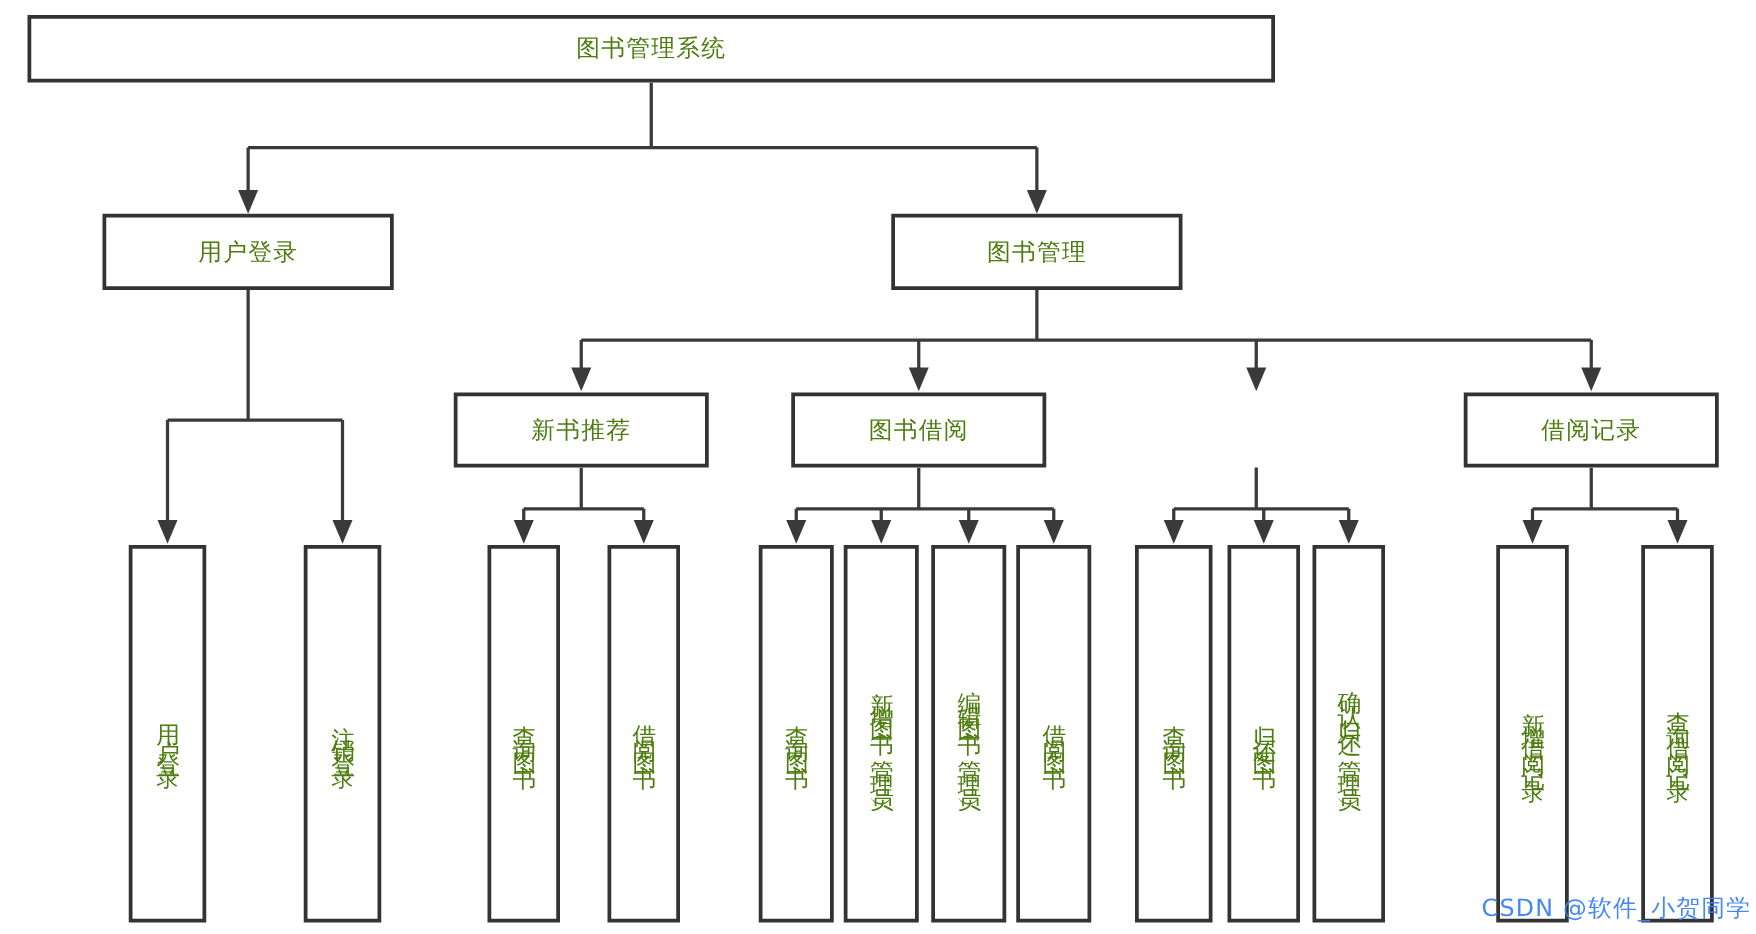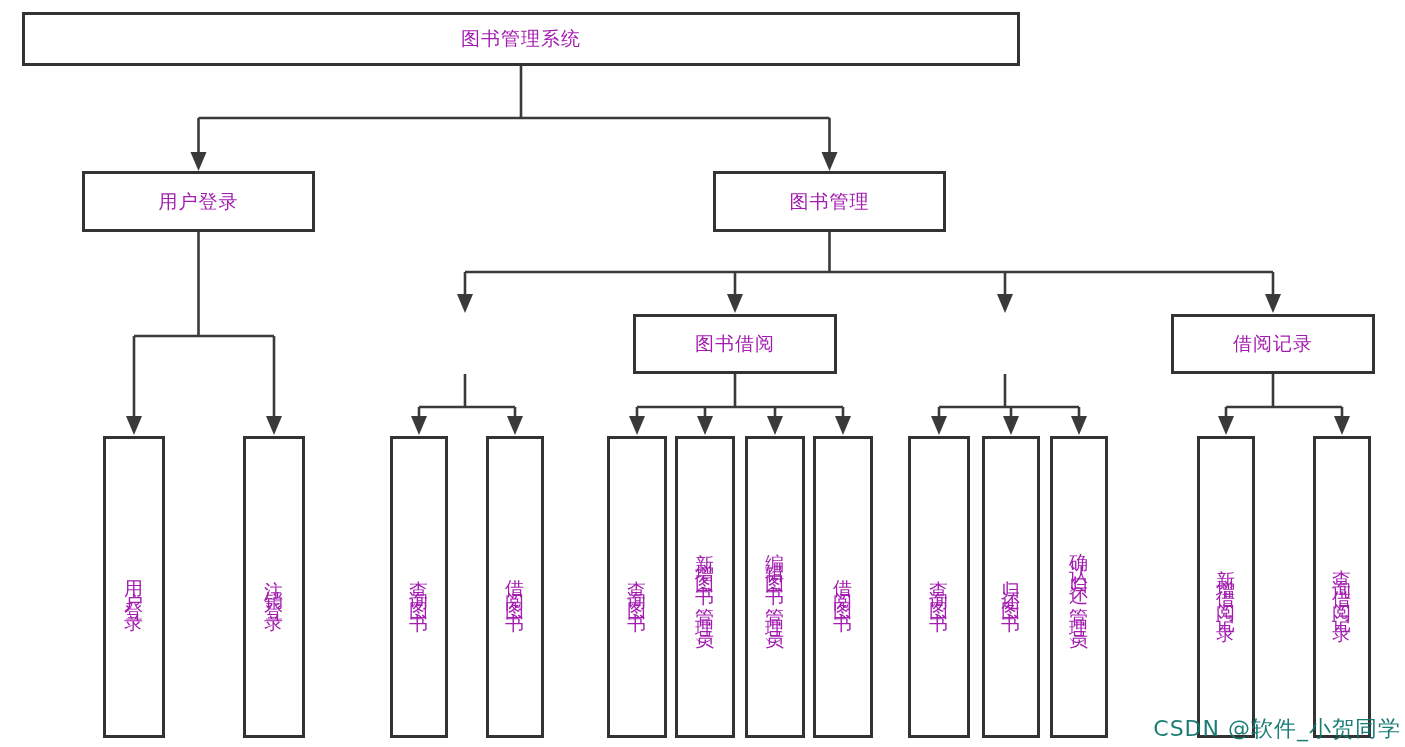--- a/index.html
+++ b/index.html
@@ -17,21 +17,21 @@
     width: 1405px; height: 747px;
   }
   .node {
     position: absolute;
     box-sizing: border-box;
     border: 3px solid #333333;
     background: #ffffff;
     display: flex;
     align-items: center;
     justify-content: center;
-    color: #a21caf;
+    color: #4d7c0f;
   }
   .node .lbl {
     font-size: 19px;
     letter-spacing: 1px;
     white-space: nowrap;
   }
   .node.v .lbl {
     writing-mode: vertical-rl;
     letter-spacing: 11px;
     white-space: normal;
@@ -56,23 +56,23 @@
   .l-borrow-2        { left: 813px;  width: 60px; }
   .l-query-3         { left: 908px;  width: 62px; }
   .l-return-book     { left: 982px;  width: 58px; }
   .l-confirm-return  { left: 1050px; width: 58px; }
   .l-add-record      { left: 1197px; width: 58px; }
   .l-query-record    { left: 1313px; width: 58px; }
   #watermark {
     position: absolute;
     top: 714px;
     right: 4px;
-    font-size: 22px;
+    font-size: 19px;
     letter-spacing: 1px;
-    color: #0f766e;
+    color: #3b82f6;
     opacity: 0.95;
     z-index: 5;
     white-space: nowrap;
   }
 </style>
 </head>
 <body>
 
 <div id="stage">
 
@@ -112,20 +112,23 @@
     <span class="lbl">图书管理系统</span>
   </div>
 
   <div class="node n-user-login">
     <span class="lbl">用户登录</span>
   </div>
   <div class="node n-book-mgmt">
     <span class="lbl">图书管理</span>
   </div>
 
+  <div class="node n-new-book-rec">
+    <span class="lbl">新书推荐</span>
+  </div>
   <div class="node n-book-borrow">
     <span class="lbl">图书借阅</span>
   </div>
   <div class="node n-borrow-record">
     <span class="lbl">借阅记录</span>
   </div>
 
   <div class="node v leaf l-user-login">
     <span class="lbl">用户登录</span>
   </div>

